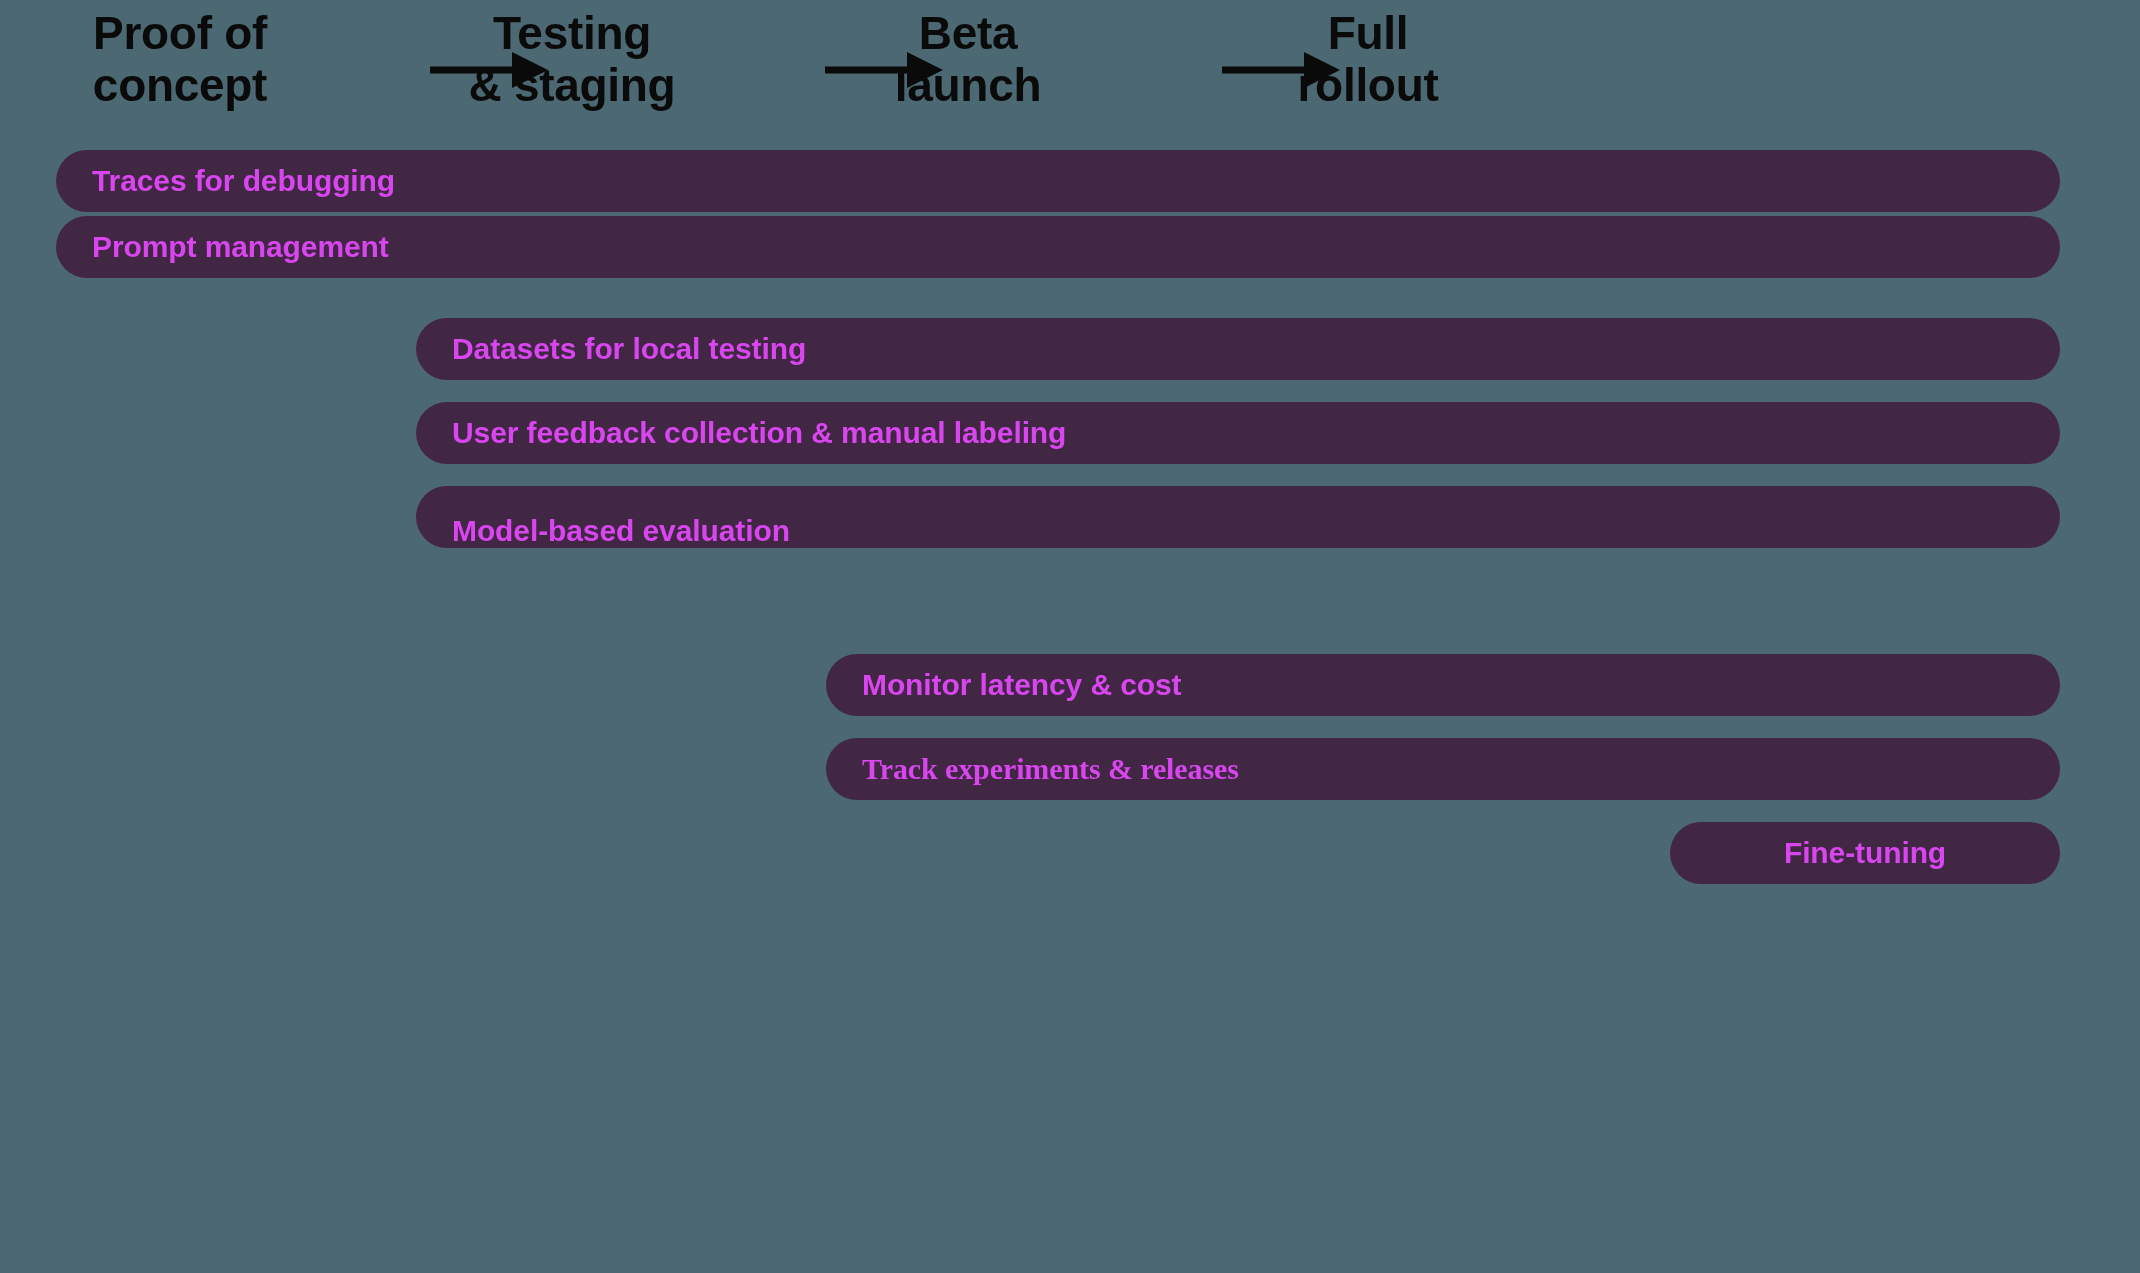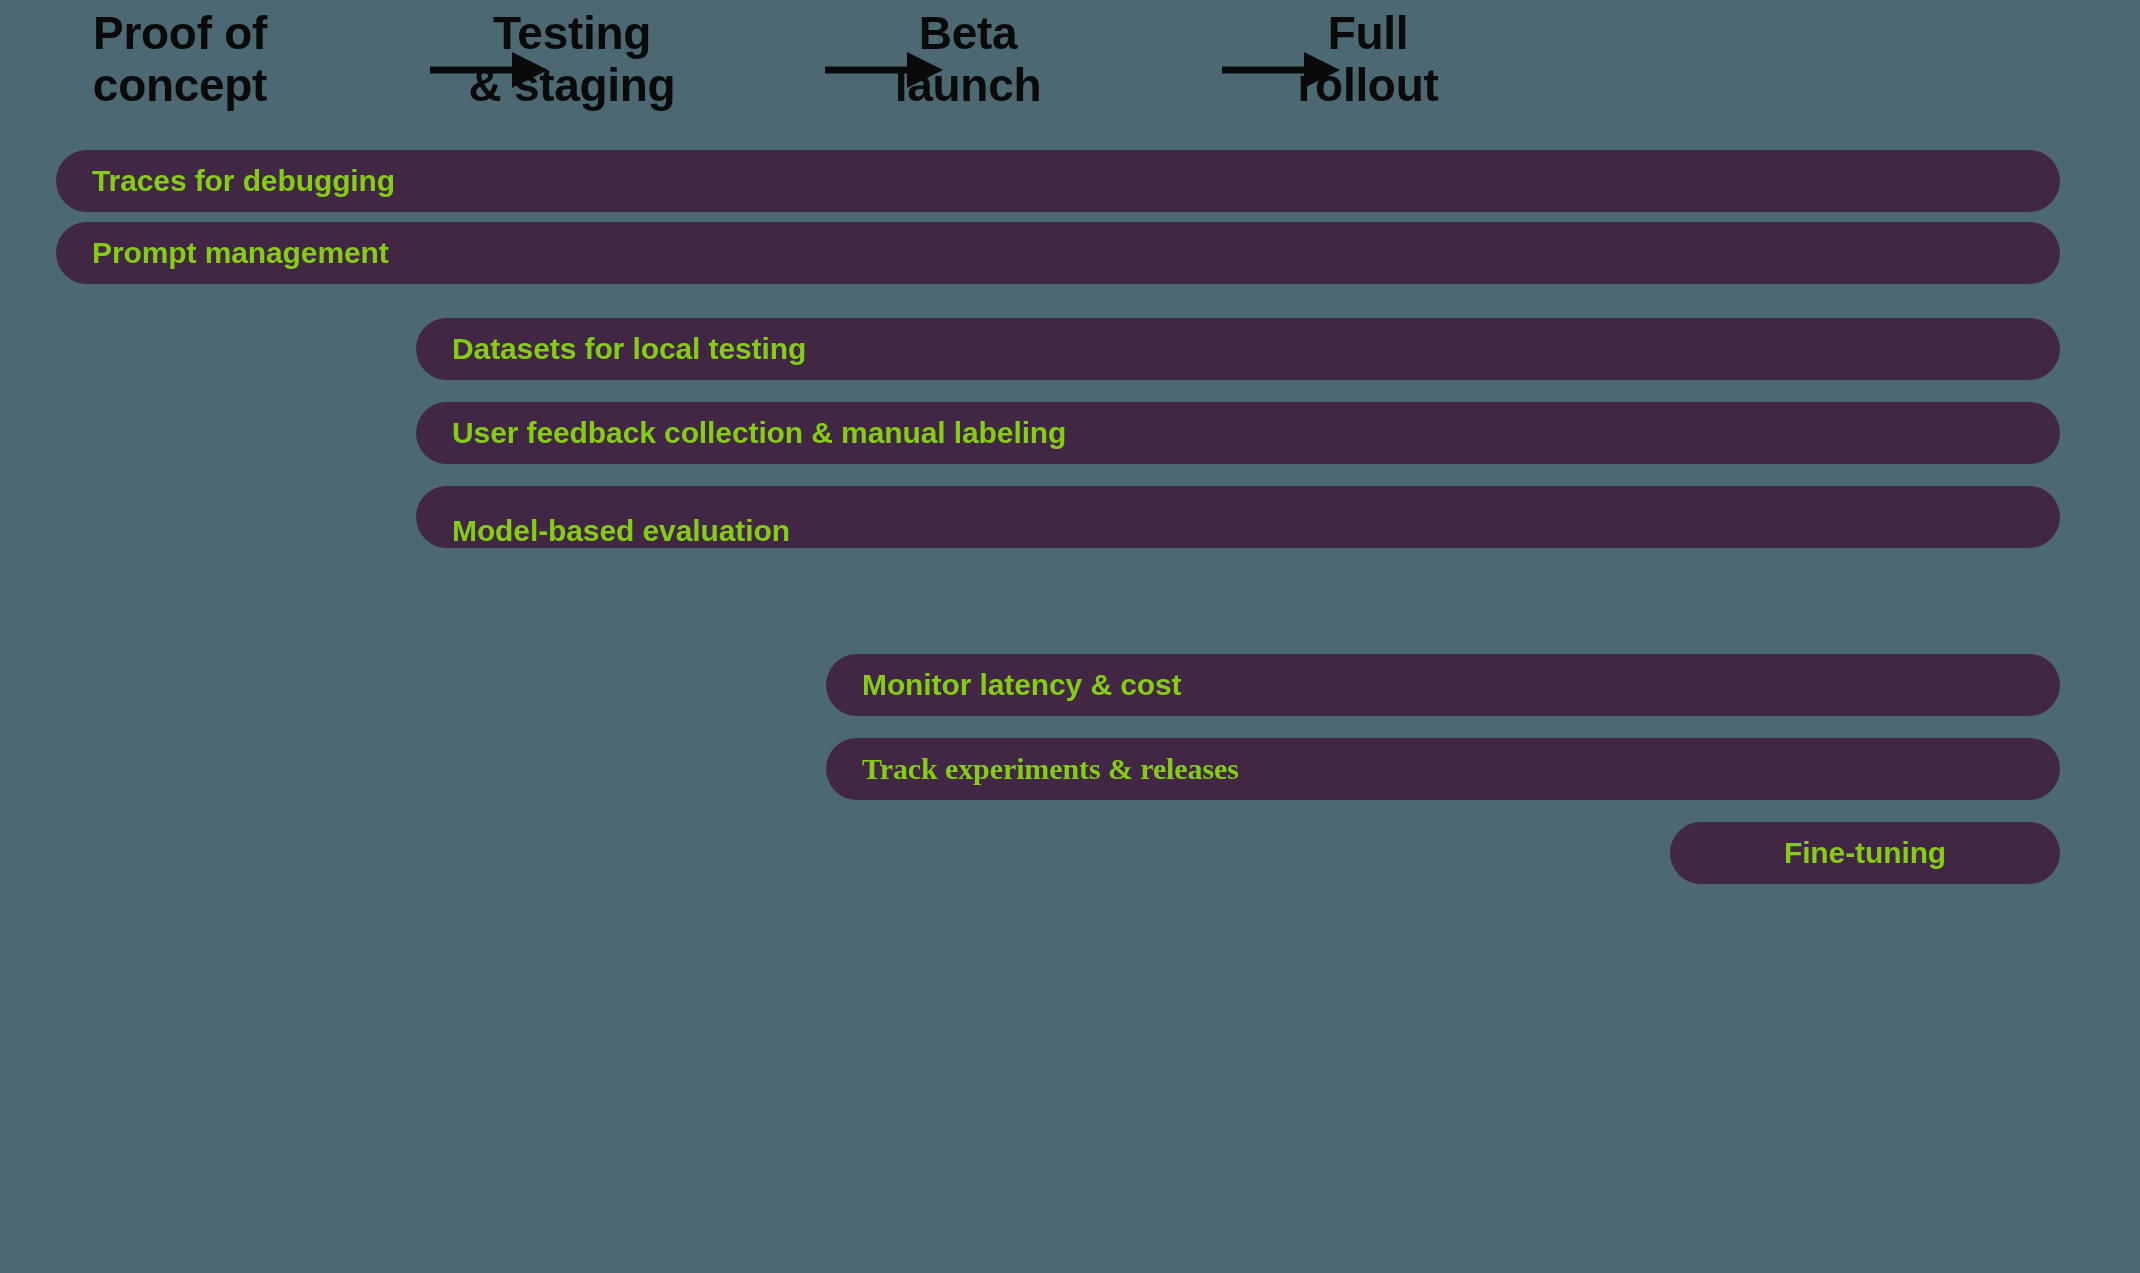--- a/index.html
+++ b/index.html
@@ -68,21 +68,21 @@
   .bar {
     position: absolute;
     height: 62px;
     background: #412744;
     border-radius: 34px;
     display: flex;
     align-items: center;
     box-sizing: border-box;
   }
   .bar .bar-label {
-    color: #84cc16;
+    color: #d946ef;
     font-size: 30px;
     font-weight: bold;
     letter-spacing: -0.1px;
     white-space: nowrap;
   }
   .bar.align-left  { justify-content: flex-start; padding-left: 36px; }
   .bar.align-center{ justify-content: center; padding: 0 36px; }
 </style>
 </head>
 <body>
@@ -122,21 +122,21 @@
     </div>
 
     <div class="stage-label s3">Full
 rollout</div>
   </div>
 
   <div class="bars" id="bars">
       <div class="bar align-left" style="left: 56px; top: 150px; width: 2004px;">
         <span class="bar-label">Traces for debugging</span>
       </div>
-      <div class="bar align-left" style="left: 56px; top: 222px; width: 2004px;">
+      <div class="bar align-left" style="left: 56px; top: 216px; width: 2004px;">
         <span class="bar-label">Prompt management</span>
       </div>
       <div class="bar align-left" style="left: 416px; top: 318px; width: 1644px;">
         <span class="bar-label">Datasets for local testing</span>
       </div>
       <div class="bar align-left" style="left: 416px; top: 402px; width: 1644px;">
         <span class="bar-label">User feedback collection &amp; manual labeling</span>
       </div>
       <div class="bar align-left" style="left: 416px; top: 486px; width: 1644px; align-items: flex-end;">
         <span class="bar-label">Model-based evaluation</span>

